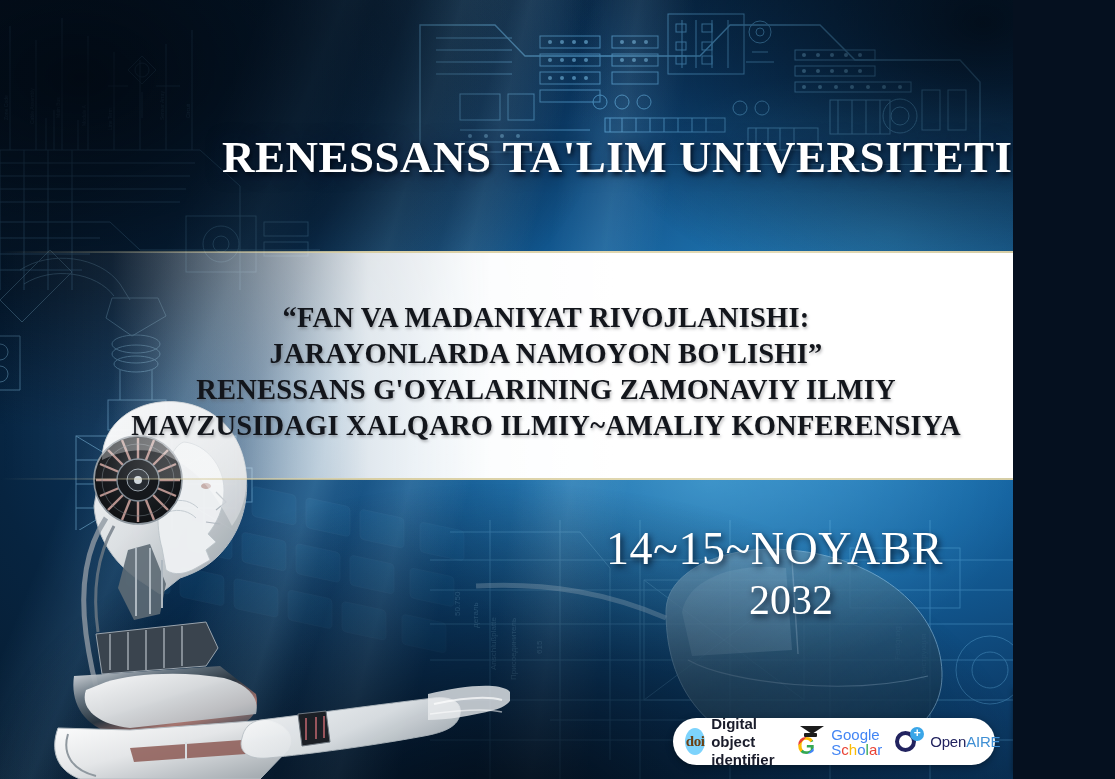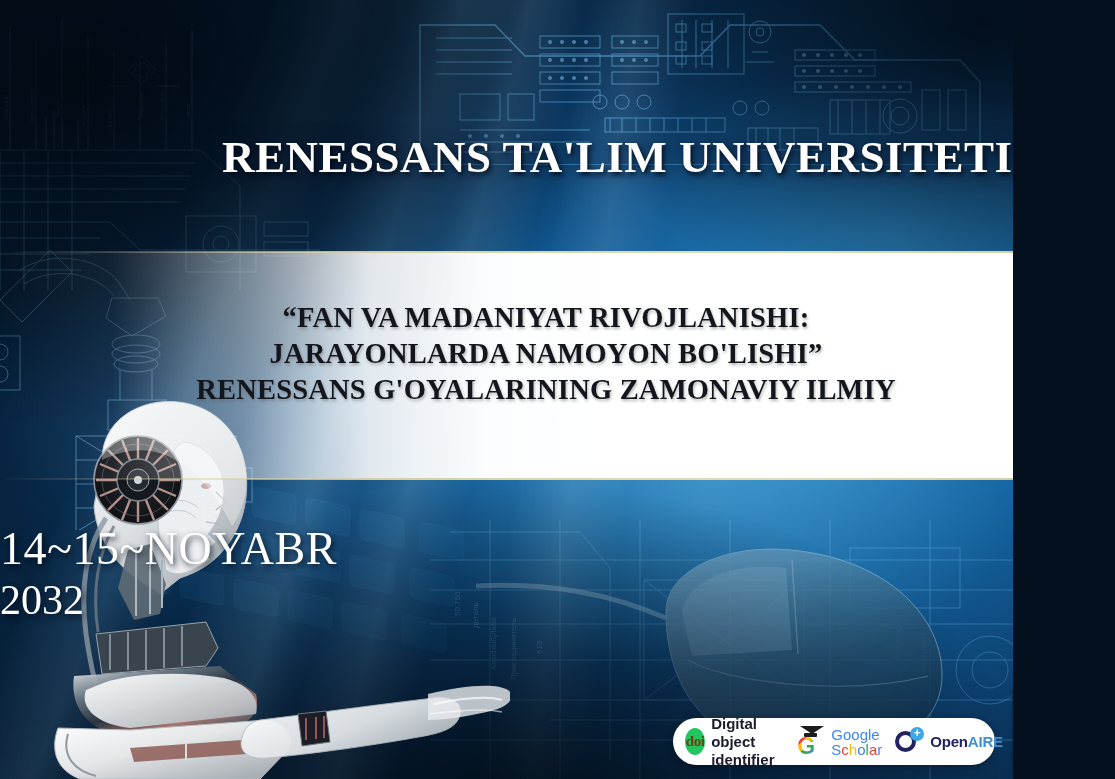--- a/index.html
+++ b/index.html
@@ -112,20 +112,21 @@
     font-weight: 700;
     line-height: 36px;
     color: #13161c;
     letter-spacing: 0.2px;
     text-shadow: 1px 2px 3px rgba(90,90,95,0.45);
   }
   .conf-title .line { white-space: nowrap; text-align: center; }
 
   .date-block {
     position: absolute; left: 0; top: 523px; width: 943px;
+    text-align: right;
     font-family: "Liberation Serif", serif;
     color: #ffffff;
     text-shadow: 2px 3px 6px rgba(0,10,25,0.8);
   }
   .date-main {
     font-size: 46px;
     line-height: 52px;
     letter-spacing: 0.5px;
     white-space: nowrap;
   }
@@ -145,21 +146,21 @@
     align-items: center;
     gap: 12px;
     padding: 0 12px;
     box-sizing: border-box;
     box-shadow: 0 2px 7px rgba(0,0,0,0.35);
   }
   .badge { display: flex; align-items: center; gap: 6px; }
 
   .doi-circle {
     width: 27px; height: 27px; border-radius: 50%;
-    background: #22c55e;
+    background: #7dd3fc;
     display: flex; align-items: center; justify-content: center;
     font-family: "Liberation Serif", serif;
     font-weight: 700; font-size: 15px; color: #6b3f12;
     letter-spacing: -0.5px;
   }
   .doi-text {
     font-family: Liberation Sans, sans-serif;
     font-weight: 700; font-size: 15px; line-height: 18px;
     color: #1a1c2b;
   }
@@ -203,21 +204,21 @@
   }
   .oa-plus {
     position: absolute; right: 0px; top: 0px;
     width: 14px; height: 14px; border-radius: 50%;
     background: #3ba6e8;
     color: #ffffff; font-family: "Liberation Sans", sans-serif;
     font-size: 12px; font-weight: 700; line-height: 13px; text-align: center;
   }
   .oa-text {
     font-family: "Liberation Sans", sans-serif;
-    font-weight: 700; font-size: 15px; letter-spacing: -0.2px;
+    font-weight: 400; font-size: 15px; letter-spacing: -0.2px;
   }
   .oa-text .open { color: #22235f; }
   .oa-text .aire { color: #3f8fd4; }
 
   
   .qr-box {
     position: absolute; left: 1013px; top: 688px;
     width: 84px; height: 84px;
     background: #ffffff;
     padding: 5px; box-sizing: border-box;
@@ -554,20 +555,21 @@
   <div class="white-band"></div>
   <div class="band-rule top"></div>
   <div class="band-rule bottom"></div>
 
   <div class="university-title">RENESSANS TA'LIM UNIVERSITETI</div>
 
   <div class="conf-title">
     <div class="line">“FAN VA MADANIYAT RIVOJLANISHI:</div>
     <div class="line">JARAYONLARDA NAMOYON BO'LISHI”</div>
     <div class="line">RENESSANS G'OYALARINING ZAMONAVIY ILMIY</div>
+    <div class="line">MAVZUSIDAGI XALQARO ILMIY~AMALIY KONFERENSIYA</div>
   </div>
 
   <div class="date-block">
     <div class="date-main">14~15~NOYABR</div>
     <div class="date-year">2032</div>
   </div>
 
   <div class="badge-pill">
 
     <div class="badge">

